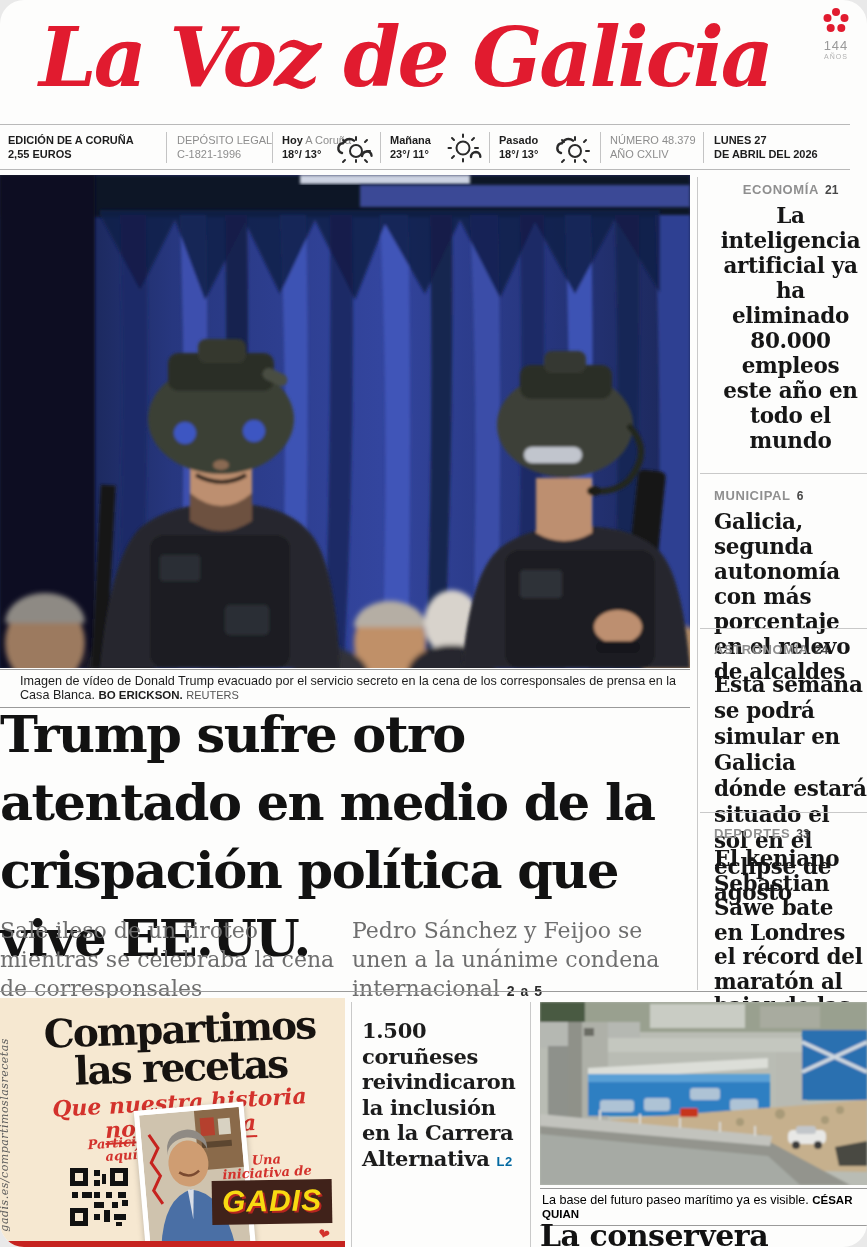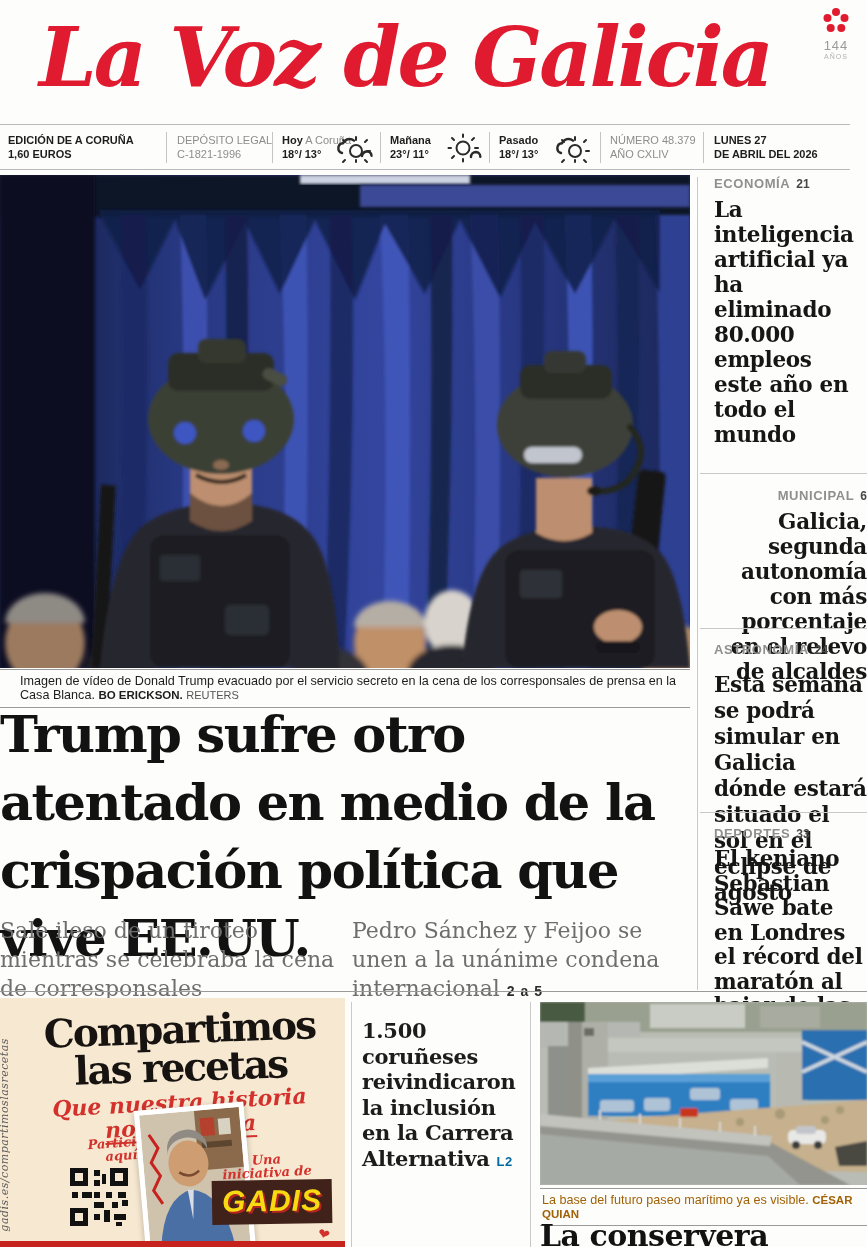--- a/index.html
+++ b/index.html
@@ -1,17 +1,17 @@
 <!DOCTYPE html>
 <html><head>
 <meta charset="utf-8">
 <style>
   * { margin:0; padding:0; box-sizing:border-box; }
   body { background:#e9e9e9; font-family:"Liberation Sans",sans-serif; }
-  .page { position:relative; width:867px; height:1247px; background:#fdfdfc; margin:0 auto; overflow:hidden; }
+  .page { position:relative; width:867px; height:1247px; background:#fdfdfc; margin:0 auto; overflow:hidden;border-radius:24px; }
   .abs { position:absolute; }
   .serif { font-family:"DejaVu Serif","Liberation Serif",serif; }
   .sans { font-family:"Liberation Sans",sans-serif; }
 
   
   .masthead-title { left:0; top:2px; width:810px; text-align:center; font-family:"DejaVu Serif",serif;
     font-style:italic; font-weight:bold; font-size:82px; letter-spacing:-3px; color:var(--red); line-height:110px; }
   .anniv { right:8px; top:6px; width:46px; text-align:center; }
   .anniv .num { font-size:13px; color:#9a9a9a; letter-spacing:1px; margin-top:2px; }
   .anniv .lbl { font-size:7px; color:#b0b0b0; letter-spacing:1px; }
@@ -41,21 +41,21 @@
   
   .kicker { font-size:13px; font-weight:bold; letter-spacing:.6px; color:#8f8f8f; }
   .kicker .pg { font-size:12px; color:#474747; margin-left:6px; letter-spacing:0; }
   .sb-head { font-weight:bold; font-size:21.5px; line-height:25px; letter-spacing:-.3px; color:#161616; }
   .sb-sub { font-size:18px; line-height:21px; color:#767676; }
 
   
   .local-title { font-family:"DejaVu Serif",serif; font-style:italic; font-weight:bold; font-size:22px; color:var(--red); letter-spacing:-1px; }
   .local-head { font-weight:bold; font-size:21px; line-height:25.5px; letter-spacing:-.3px; color:#1c1c1c; }
   .pg-small { font-size:13px; font-weight:bold; color:#0369a1; letter-spacing:.5px; }
-  .bottom-caption { border-top:1px solid #9a9a9a; border-bottom:1px solid #9a9a9a; padding:4px 2px; font-size:12.6px; color:#a16207; }
+  .bottom-caption { border-top:1px solid #9a9a9a; border-bottom:1px solid #9a9a9a; padding:4px 2px; font-size:12.6px; color:#000000; }
   .bottom-caption .credit { font-weight:bold; font-size:11.5px; }
   .bottom-headline { font-weight:bold; font-size:30px; letter-spacing:-.5px; color:#121212; }
 
   
   .ad-box { left:0; top:998px; width:345px; height:249px; background:#f6e8d1; overflow:hidden; }
   .ad-url { position:absolute; left:-2px; top:40px; writing-mode:vertical-rl; transform:rotate(180deg); font-family:"DejaVu Serif",serif;
     font-style:italic; font-size:11px; color:#5a5a5a; letter-spacing:.5px; }
   .ad-title { position:absolute; left:30px; top:12px; width:300px; text-align:center; font-family:"DejaVu Serif",serif; font-weight:bold;
     color:#171310; font-size:39px; line-height:38px; letter-spacing:-2px; transform:rotate(-2deg); }
   .ad-script { position:absolute; left:40px; top:92px; width:280px; text-align:center; font-family:"DejaVu Serif",serif; font-style:italic;
@@ -95,21 +95,21 @@
         <circle cx="15" cy="14.5" r="3.4" fill="#fdfdfc"></circle>
       </g>
     </svg>
     <div class="num">144</div>
     <div class="lbl">AÑOS</div>
   </div>
 
   <div class="abs infobar">
     <div class="ib-col" style="left:8px;">
       <div class="ib-strong">EDICIÓN DE A CORUÑA</div>
-      <div class="ib-strong">1,60 EUROS</div>
+      <div class="ib-strong">2,55 EUROS</div>
     </div>
     <div class="ib-sep" style="left:166px;"></div>
     <div class="ib-col" style="left:177px;">
       <div class="ib-gray">DEPÓSITO LEGAL</div>
       <div class="ib-gray">C-1821-1996</div>
     </div>
     <div class="ib-sep" style="left:272px;"></div>
     <div class="ib-col" style="left:282px;">
       <div class="wx-label"><b>Hoy</b>
         <span class="wx-sub">A Coruña</span></div>
@@ -280,29 +280,29 @@
 
   <div class="abs lead-headline serif">Trump sufre otro atentado en medio de la crispación política que vive EE.UU.</div>
   <div class="abs subhead serif" style="left:0;">Sale ileso de un tiroteo mientras se celebraba la cena de corresponsales</div>
   <div class="abs subhead serif" style="left:352px;">
     <span>Pedro Sánchez y Feijoo se unen a la unánime condena internacional</span>
     <span class="pages-mark sans">2 a 5</span>
   </div>
 
   <div class="abs rule-v" style="left:697px;top:177px;height:813px;"></div>
 
-  <div class="abs" style="left:714px;top:176px;width:153px;">
+  <div class="abs" style="left:714px;top:182px;width:153px;text-align:center;">
     <div class="kicker sans">
       <span>ECONOMÍA</span><span class="pg">21</span>
     </div>
     <div class="sb-head serif" style="margin-top:6px;">La inteligencia artificial ya ha eliminado 80.000 empleos este año en todo el mundo</div>
   </div>
   <div class="abs rule-h" style="left:700px;top:473px;width:167px;"></div>
 
-  <div class="abs" style="left:714px;top:488px;width:153px;text-align:right;">
+  <div class="abs" style="left:714px;top:488px;width:153px;">
     <div class="kicker sans">
       <span>MUNICIPAL</span><span class="pg">6</span>
     </div>
     <div class="sb-head serif" style="margin-top:6px;">Galicia, segunda autonomía con más porcentaje en el relevo de alcaldes</div>
   </div>
   <div class="abs rule-h" style="left:700px;top:628px;width:167px;"></div>
 
   <div class="abs" style="left:714px;top:642px;width:153px;">
     <div class="kicker sans">
       <span>ASTRONOMÍA</span><span class="pg">24</span>

